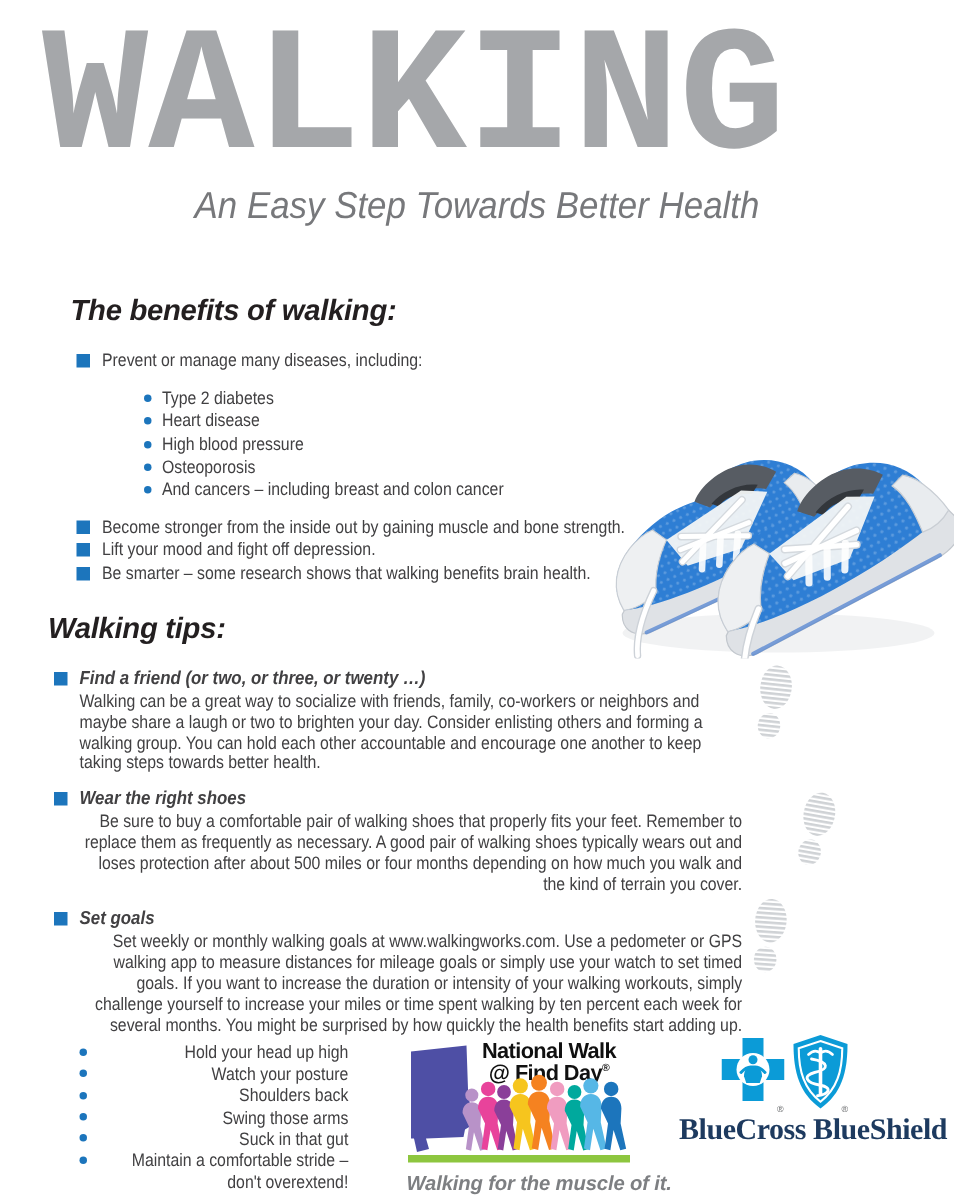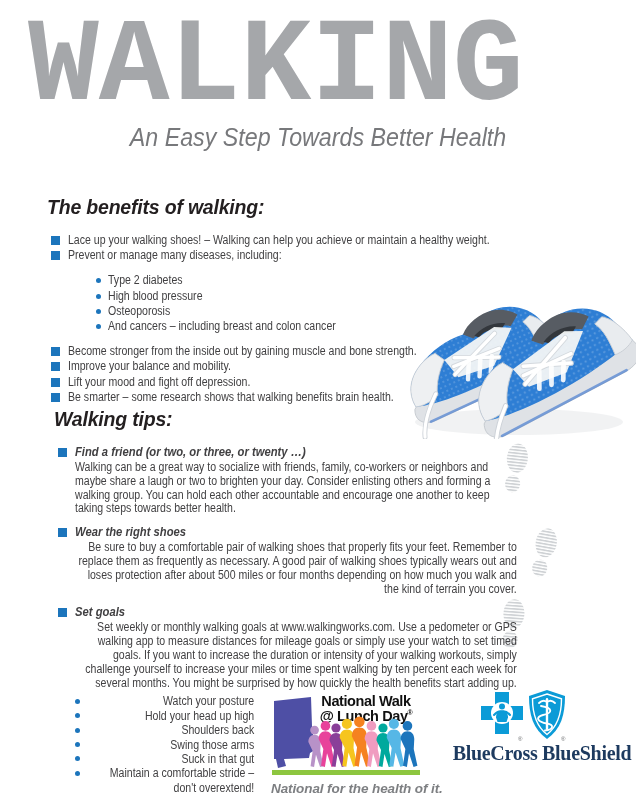--- a/index.html
+++ b/index.html
@@ -17,21 +17,21 @@
 
   #title{left:28px;top:9px;font-size:118px;font-weight:700;line-height:1;
     color:var(--title_gray,#a5a7aa);letter-spacing:0;white-space:nowrap;z-index:2;font-family:Liberation Mono, monospace;}
   #subtitle{left:0;top:123px;width:636px;text-align:center;font-size:25px;font-style:italic;
     color:var(--subtitle_gray,#77787b);transform:scaleX(.93);z-index:2;}
 
   h2.sec{font-size:19.5px;font-weight:700;font-style:italic;margin:14px;
     color:var(--heading_black,#231f20);letter-spacing:-.2px;}
 
   #benefits{left:33px;top:182px;width:545px;z-index:3;}
-  #tips{left:40px;top:394px;width:562px;z-index:3;}
+  #tips{left:18px;top:394px;width:562px;z-index:3;}
 
   ul.blist{margin:6px 0 0;padding:0 0 0 18px;list-style:none;}
   .b-row{display:flex;line-height:15.2px;font-size:12px;}
   .sq{flex:0 0 auto;width:9px;height:9px;background:var(--accent_blue,#1c75bc);margin:3px 8px 0 0;}
   .b-text{white-space:nowrap;transform:scaleX(.88);transform-origin:0 50%;}
   ul.sublist{margin:10px;padding:0 0 0 35px;list-style:none;}
   .s-row{display:flex;line-height:15.2px;font-size:12px;}
   .dot{flex:0 0 auto;width:5px;height:5px;border-radius:50%;background:var(--accent_blue,#1c75bc);margin:5px 7px 0 0;}
   .s-text{white-space:nowrap;transform:scaleX(.88);transform-origin:0 50%;}
 
@@ -124,73 +124,63 @@
   <use href="#print" transform="translate(8,162) rotate(4)"></use>
 </svg>
 
 <div id="title" class="abs">WALKING</div>
 <div id="subtitle" class="abs">An Easy Step Towards Better Health</div>
 
 <section id="benefits" class="abs">
   <h2 class="sec">The benefits of walking:</h2>
   <ul class="blist">
 
+
       <li>
         <div class="b-row">
           <span class="sq"></span>
-          <span class="b-text">Lace up your walking shoes! – Walking can help you achieve or maintain a healthy weight.</span>
-        </div>
-
+          <span class="b-text">Prevent or manage many diseases, including:</span>
+        </div>
+        <ul class="sublist">
+
+            <li class="s-row">
+              <span class="dot"></span>
+              <span class="s-text">Type 2 diabetes</span>
+            </li>
+
+            <li class="s-row">
+              <span class="dot"></span>
+              <span class="s-text">Heart disease</span>
+            </li>
+
+            <li class="s-row">
+              <span class="dot"></span>
+              <span class="s-text">High blood pressure</span>
+            </li>
+
+            <li class="s-row">
+              <span class="dot"></span>
+              <span class="s-text">Osteoporosis</span>
+            </li>
+
+            <li class="s-row">
+              <span class="dot"></span>
+              <span class="s-text">And cancers – including breast and colon cancer</span>
+            </li>
+          </ul>
       </li>
 
       <li>
         <div class="b-row">
           <span class="sq"></span>
-          <span class="b-text">Prevent or manage many diseases, including:</span>
-        </div>
-        <ul class="sublist">
-
-            <li class="s-row">
-              <span class="dot"></span>
-              <span class="s-text">Type 2 diabetes</span>
-            </li>
-
-
-            <li class="s-row">
-              <span class="dot"></span>
-              <span class="s-text">High blood pressure</span>
-            </li>
-
-            <li class="s-row">
-              <span class="dot"></span>
-              <span class="s-text">Osteoporosis</span>
-            </li>
-
-            <li class="s-row">
-              <span class="dot"></span>
-              <span class="s-text">And cancers – including breast and colon cancer</span>
-            </li>
-          </ul>
+          <span class="b-text">Become stronger from the inside out by gaining muscle and bone strength.</span>
+        </div>
+
       </li>
 
-      <li>
-        <div class="b-row">
-          <span class="sq"></span>
-          <span class="b-text">Become stronger from the inside out by gaining muscle and bone strength.</span>
-        </div>
-
-      </li>
-
-      <li>
-        <div class="b-row">
-          <span class="sq"></span>
-          <span class="b-text">Improve your balance and mobility.</span>
-        </div>
-
-      </li>
 
       <li>
         <div class="b-row">
           <span class="sq"></span>
           <span class="b-text">Lift your mood and fight off depression.</span>
         </div>
 
       </li>
 
       <li>
@@ -228,26 +218,26 @@
       <div class="tip">
         <div class="tip-head">
           <span class="sq"></span>
           <span class="tip-title">Set goals</span>
         </div>
         <div class="tip-body">Set weekly or monthly walking goals at www.walkingworks.com. Use a pedometer or GPS walking app to measure distances for mileage goals or simply use your watch to set timed goals. If you want to increase the duration or intensity of your walking workouts, simply challenge yourself to increase your miles or time spent walking by ten percent each week for several months. You might be surprised by how quickly the health benefits start adding up.</div>
         <ul class="sublist2">
 
             <li class="s2-row">
               <span class="dot"></span>
+              <span class="s2-text">Hold your head up high</span>
+            </li>
+
+            <li class="s2-row">
+              <span class="dot"></span>
               <span class="s2-text">Watch your posture</span>
-            </li>
-
-            <li class="s2-row">
-              <span class="dot"></span>
-              <span class="s2-text">Hold your head up high</span>
             </li>
 
             <li class="s2-row">
               <span class="dot"></span>
               <span class="s2-text">Shoulders back</span>
             </li>
 
             <li class="s2-row">
               <span class="dot"></span>
               <span class="s2-text">Swing those arms</span>
@@ -266,42 +256,42 @@
       </div>
     </div>
 </section>
 
 <div id="nwld" class="abs">
   <svg id="alabama" width="44" height="74" viewBox="0 0 44 74" aria-hidden="true">
     <path d="M2,5 L39,1 L40,30 L43,54 L38,57 L37,62 L12,63 L14,70 L6,72 L4,63 L2,63 Z" fill="#4e4fa5"></path>
   </svg>
   <div class="nwld-title">
     <div>National Walk</div>
-    <div><span>@ Lunch Day</span><sup>®</sup></div>
+    <div><span>@ Find Day</span><sup>®</sup></div>
   </div>
   <svg id="people" width="116" height="56" viewBox="0 0 116 56" aria-hidden="true">
     <defs>
       <g id="person">
         <circle cx="9" cy="5" r="4.6"></circle>
         <path d="M9,10 C13,10 15.5,13 15.5,17.5 L15,27 L18.5,43 L14.8,44 L10.5,31 L8.5,44 L4.8,43 L7,27 L2.5,17.5 C2.5,13 5,10 9,10 Z"></path>
       </g>
     </defs>
     <use href="#person" transform="translate(0,11.3) scale(.95)" fill="#b892c8"></use>
     <use href="#person" transform="translate(10,6.7) scale(1.05)" fill="#e8439b"></use>
     <use href="#person" transform="translate(21,9) scale(1)" fill="#8a3f99"></use>
     <use href="#person" transform="translate(31,4.4) scale(1.1)" fill="#f6c51e"></use>
     <use href="#person" transform="translate(43,2.1) scale(1.15)" fill="#f58220"></use>
     <use href="#person" transform="translate(56,6.7) scale(1.05)" fill="#f09cc0"></use>
     <use href="#person" transform="translate(68,9) scale(1)" fill="#00a99d"></use>
     <use href="#person" transform="translate(78,4.4) scale(1.1)" fill="#56b7e6"></use>
     <use href="#person" transform="translate(92,6.7) scale(1.05)" fill="#1c75bc"></use>
   </svg>
   <div id="nwld-bar"></div>
 </div>
-<div id="tagline" class="abs">National for the health of it.</div>
+<div id="tagline" class="abs">Walking for the muscle of it.</div>
 
 <div id="bcbs" class="abs">
   <svg id="bcbs-cross" width="42" height="50" viewBox="0 0 42 50" aria-hidden="true">
     <path d="M14,0 H28 V14 H42 V28 H28 V42 H14 V28 H0 V14 H14 Z" fill="#0b9bd7"></path>
     <circle cx="21" cy="21" r="11" fill="#ffffff"></circle>
     <circle cx="21" cy="14.5" r="3" fill="#0b9bd7"></circle>
     <path d="M21,18.5 C25,18.5 27,21.5 27,25.5 L25.5,30 H16.5 L15,25.5 C15,21.5 17,18.5 21,18.5 Z" fill="#0b9bd7"></path>
     <path d="M13,23 Q17,18.5 21,19.5 M29,23 Q25,18.5 21,19.5" stroke="#0b9bd7" stroke-width="2" fill="none" stroke-linecap="round"></path>
     <text x="37" y="49" font-size="6" fill="#6a6c6e">®</text>
   </svg>

